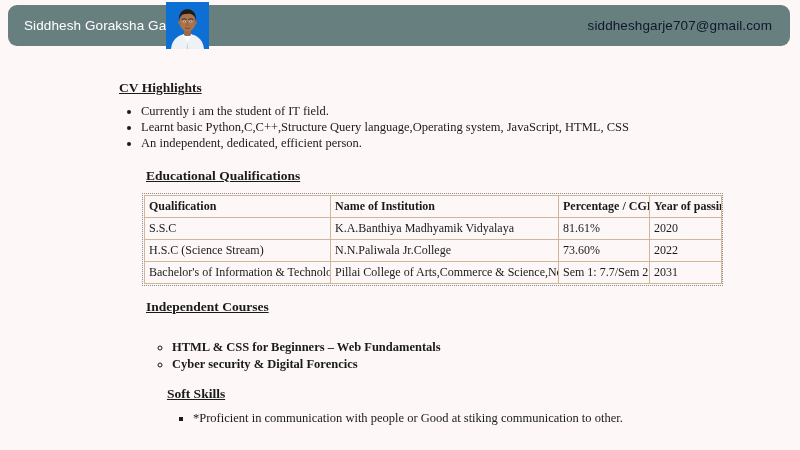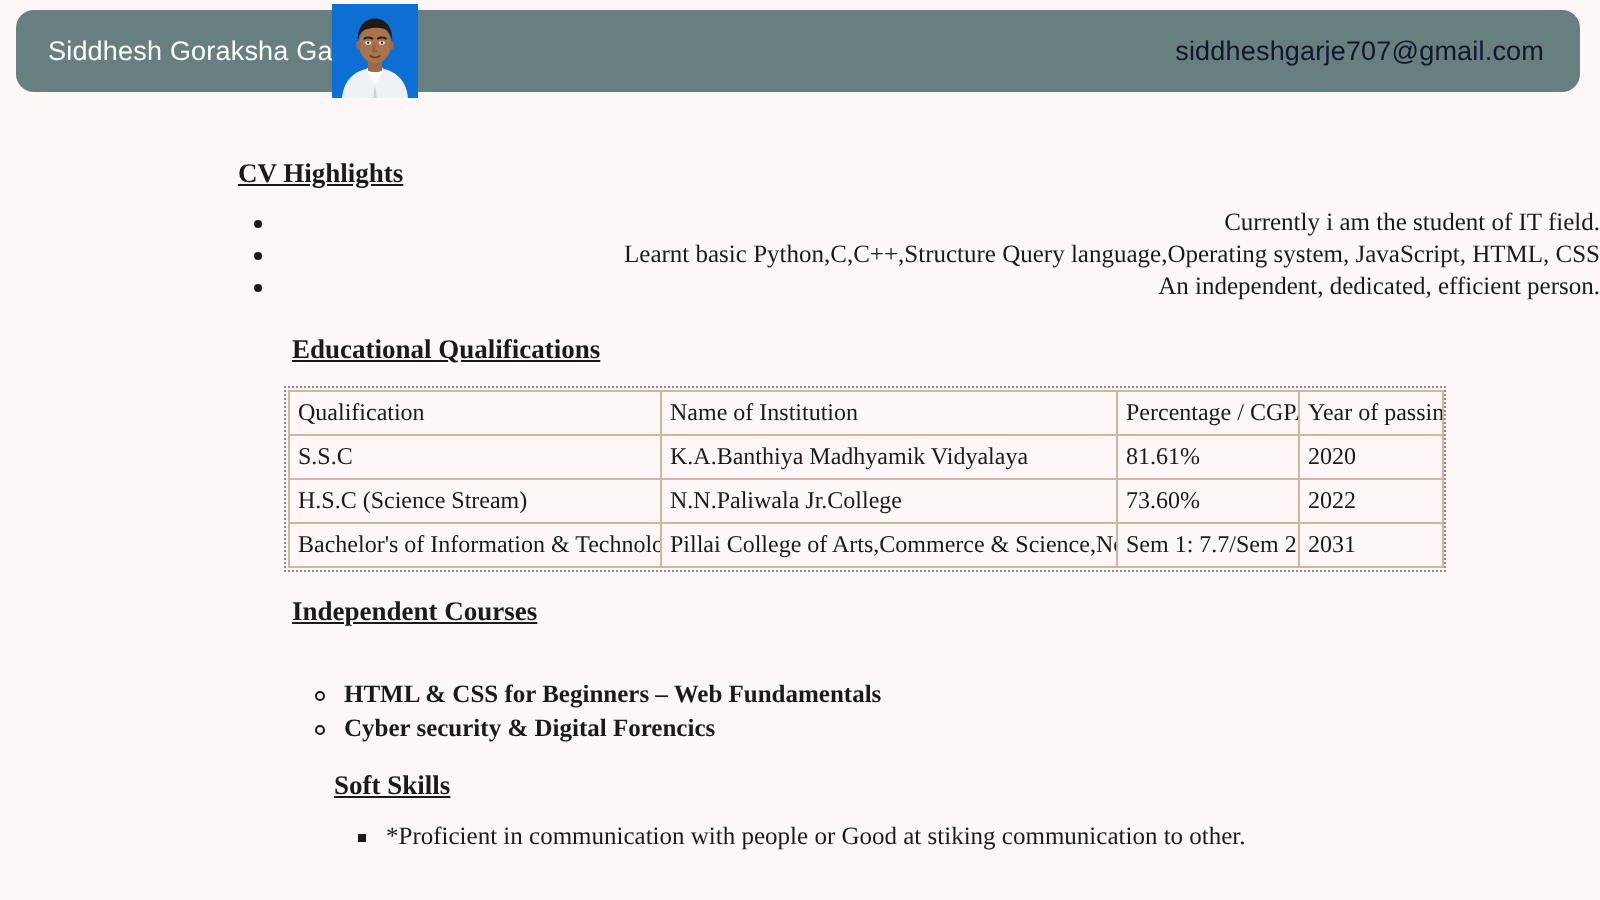--- a/index.html
+++ b/index.html
@@ -84,21 +84,20 @@
   .block-cv { margin: 0 0 0 119px; padding-top: 26px; }
   .block-edu { margin: 0 0 0 146px; padding-top: 15px; }
   .block-courses { margin: 0 0 0 146px; padding-top: 11px; }
   .block-hard { margin: 0 0 0 167px; padding-top: 10px; }
   .block-soft { margin: 0 0 0 167px; padding-top: 12px; }
 
   ul.disc-list {
     list-style-type: disc;
     margin: 7px 0 0 0;
     padding-left: 22px;
-    text-align: right;
   }
   ul.circle-list {
     list-style-type: circle;
     margin: 24px 0 0 0;
     padding-left: 26px;
   }
   ul.square-list {
     list-style-type: square;
     margin: 8px 0 0 0;
     padding-left: 26px;
@@ -139,21 +138,21 @@
     padding: 2px 4px;
     text-align: left;
     font-weight: normal;
     vertical-align: middle;
     height: 17px;
     line-height: 1.15;
     white-space: nowrap;
     overflow: hidden;
   }
   table.edu-table th {
-    font-weight: normal;
+    font-weight: bold;
   }
   table.edu-table col.c1 { width: 186px; }
   table.edu-table col.c2 { width: 228px; }
   table.edu-table col.c3 { width: 91px; }
   table.edu-table col.c4 { width: 72px; }
 </style>
 </head>
 <body>
 
 <div class="page">

